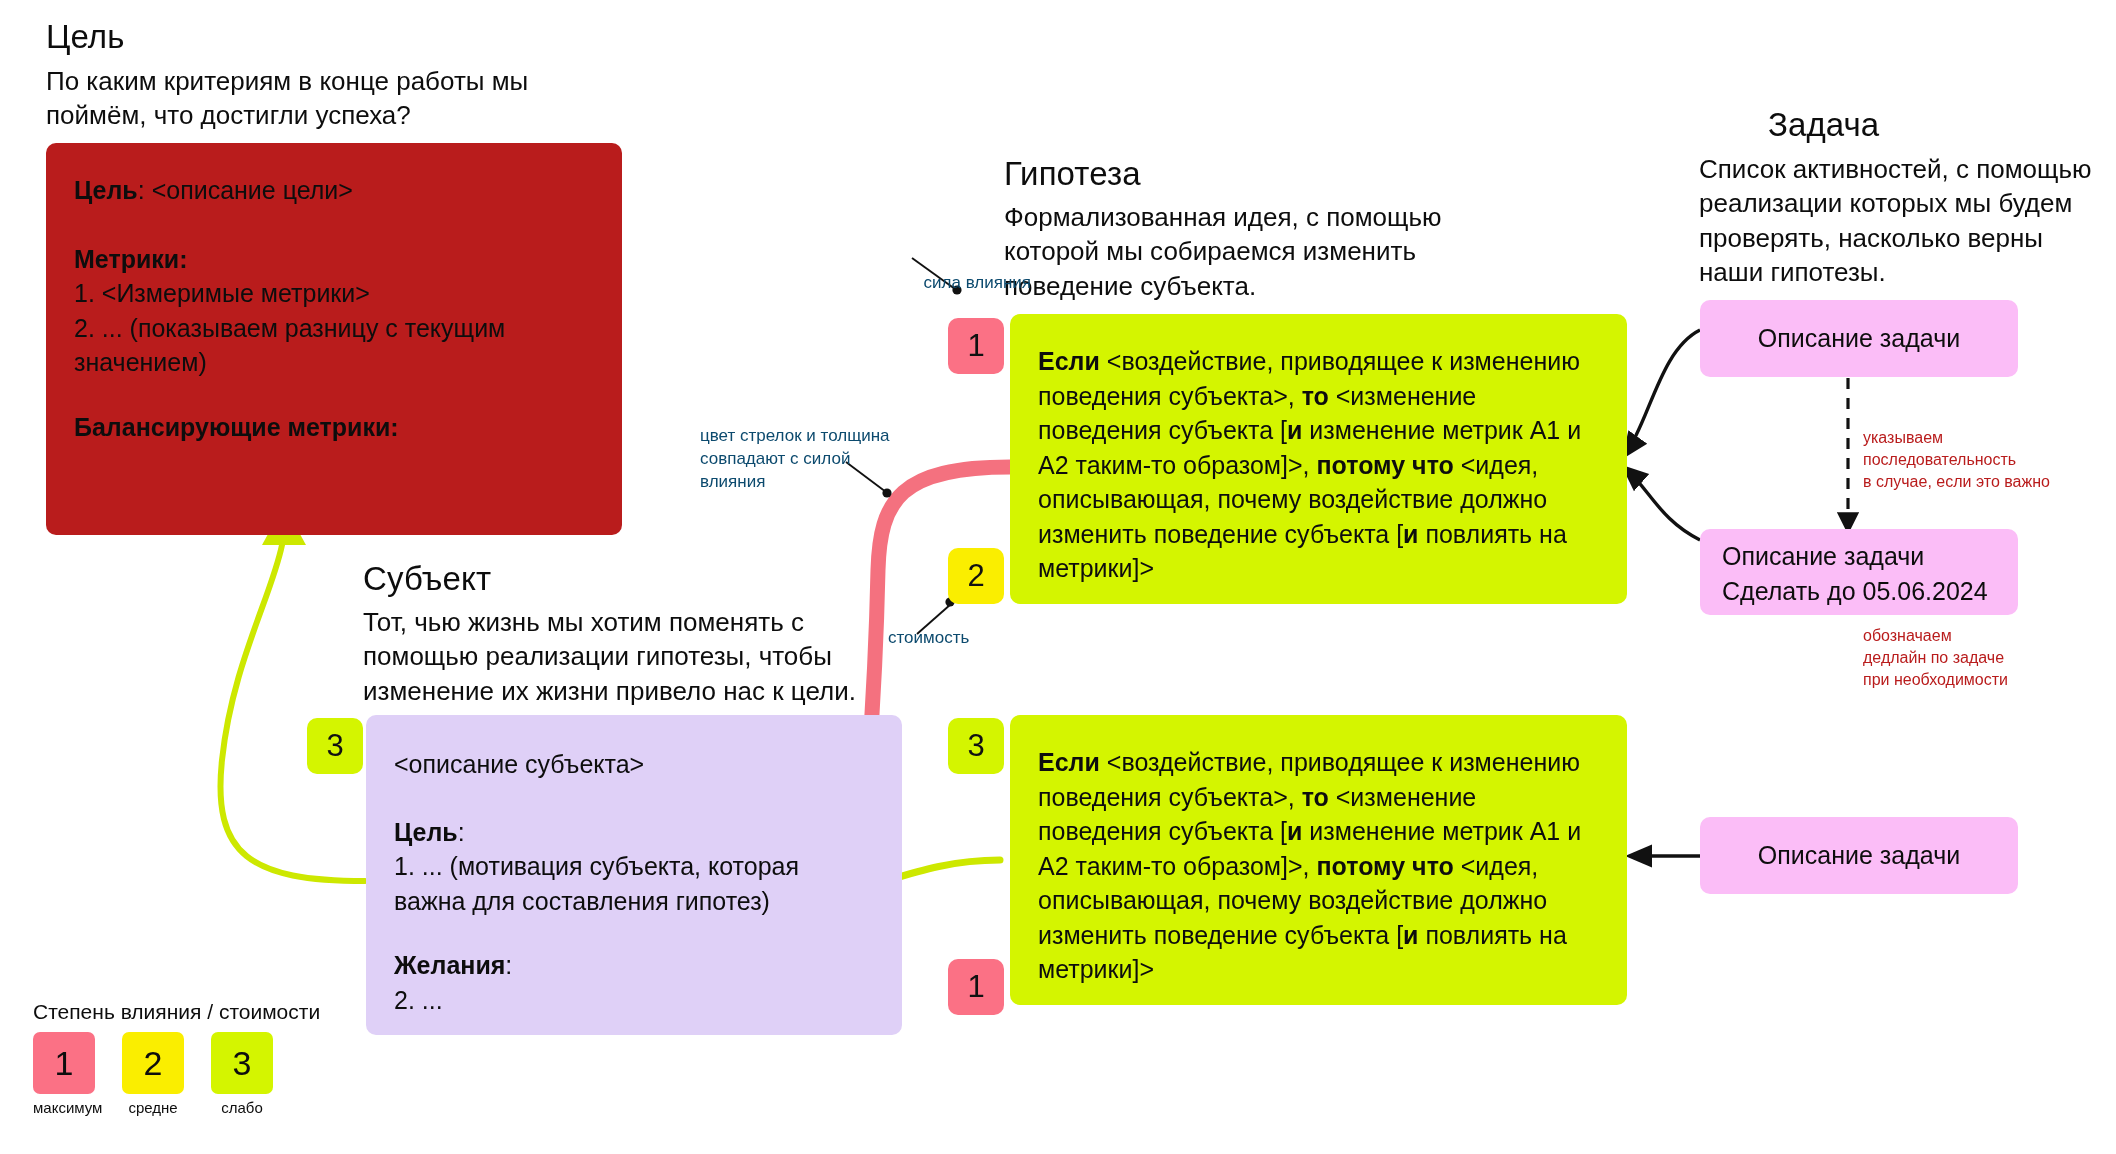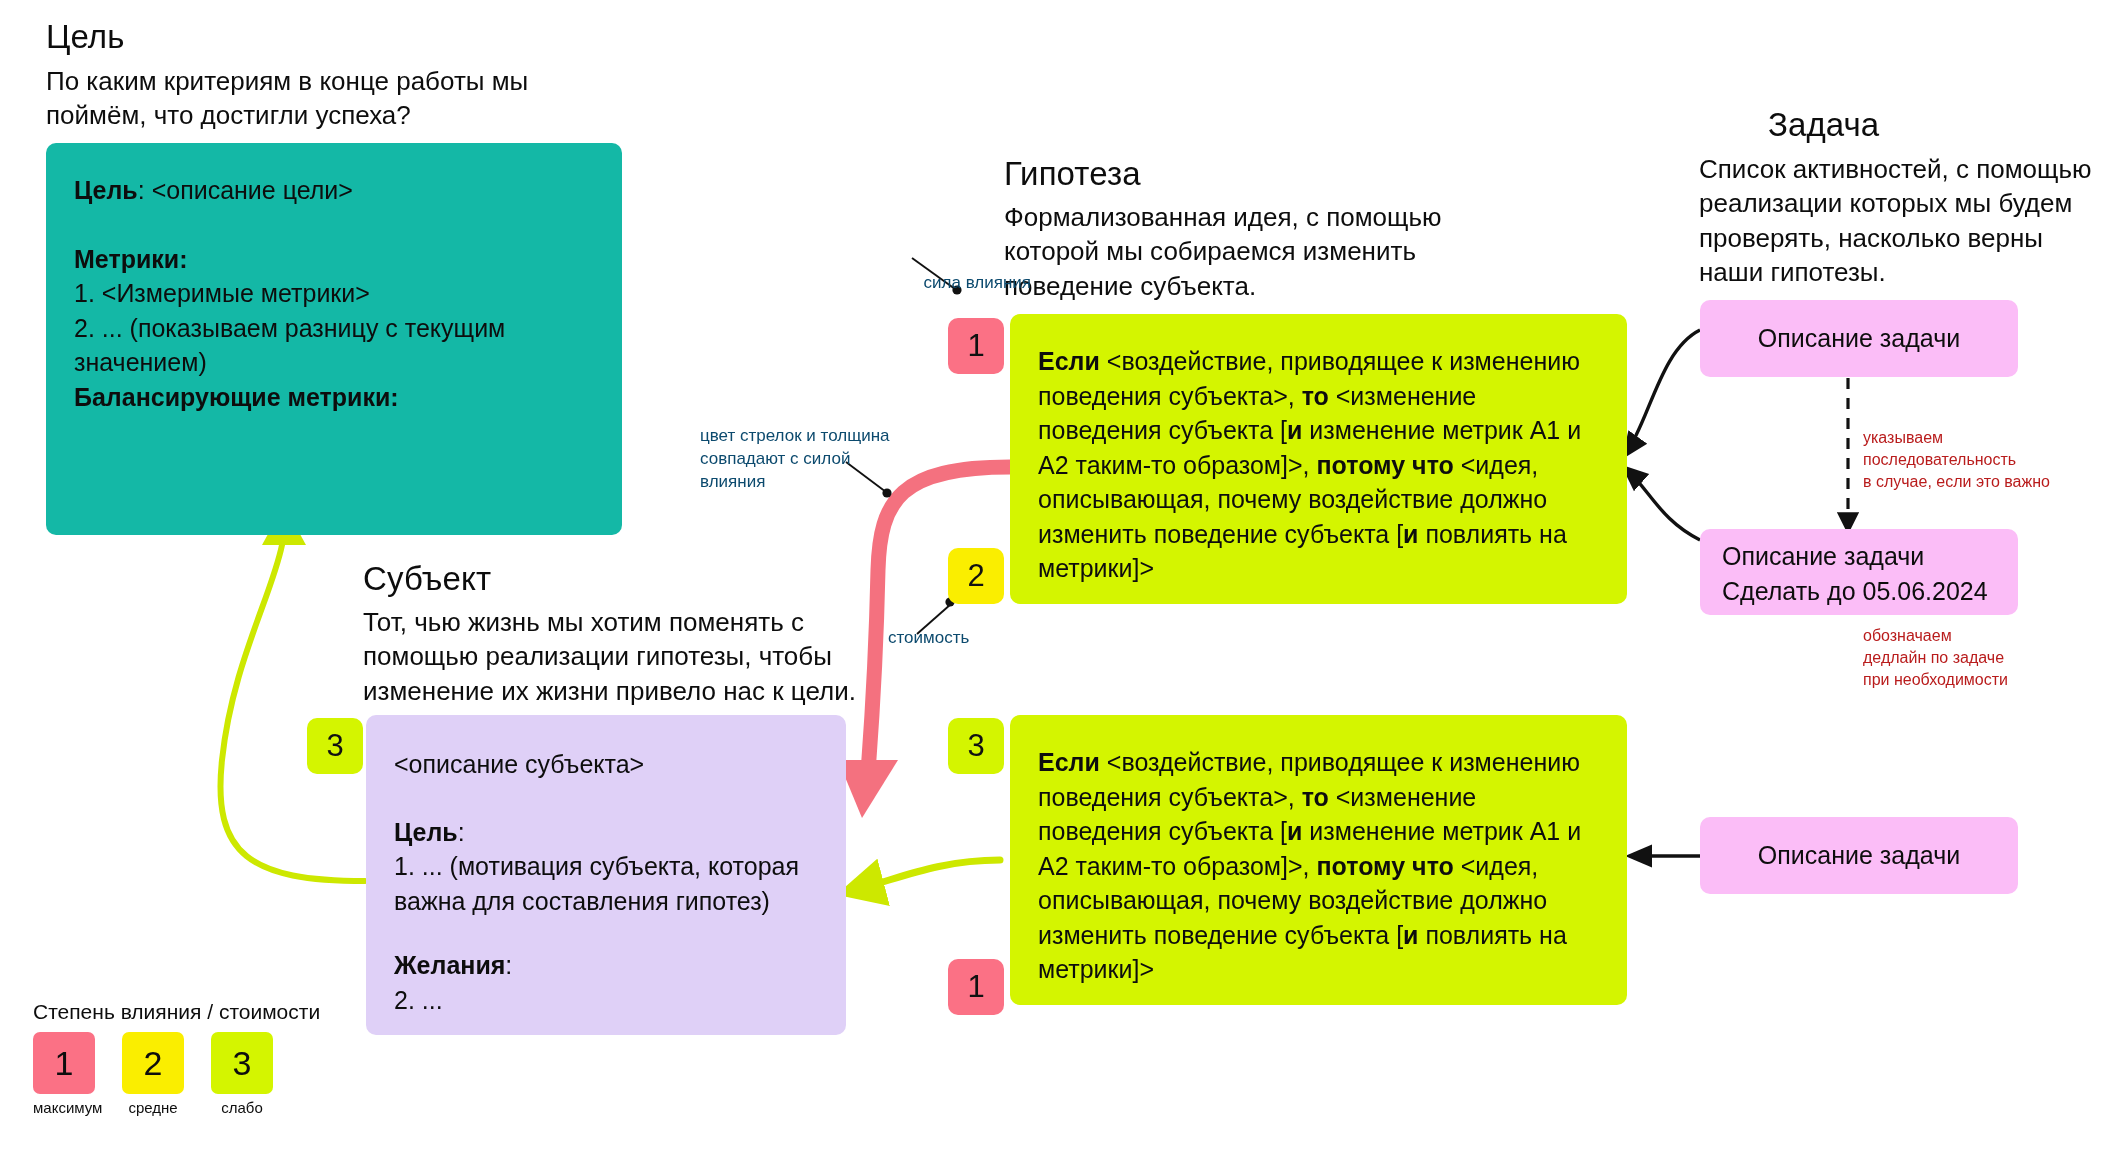--- a/index.html
+++ b/index.html
@@ -82,42 +82,42 @@
   </g>
   <g>
     <path d="M951,604 L917,634" fill="none" stroke="#111111" stroke-width="1.9"></path>
     <circle cx="950" cy="602" r="4.6" fill="#111111"></circle>
   </g>
 </svg>
 
 <div class="abs sec-title" style="left:46px;top:18px;width:520px;">Цель</div>
 <div class="abs sec-desc" style="left:46px;top:64px;width:500px;">По каким критериям в конце работы мы поймём, что достигли успеха?</div>
 
-<div class="abs card" style="left:46px;top:143px;width:576px;height:392px;background:#14b8a6;padding:30px 30px 0 28px;">
+<div class="abs card" style="left:46px;top:143px;width:576px;height:392px;background:#b91c1c;padding:30px 30px 0 28px;">
   <div class="card-text">
     <b>Цель</b><span>: &lt;описание цели&gt;</span>
   </div>
   <div class="card-text" style="margin-top:34px;">
     <b>Метрики:</b>
   </div>
   <div class="card-text">1. &lt;Измеримые метрики&gt;</div>
   <div class="card-text">2. ... (показываем разницу с текущим значением)</div>
-  <div class="card-text" style="">
+  <div class="card-text" style="margin-top:30px;">
     <b>Балансирующие метрики:</b>
   </div>
 </div>
 
 <div class="abs sec-title" style="left:363px;top:560px;width:420px;">Субъект</div>
 <div class="abs sec-desc" style="left:363px;top:605px;width:510px;">Тот, чью жизнь мы хотим поменять с помощью реализации гипотезы, чтобы изменение их жизни привело нас к цели.</div>
 
 <div class="abs badge" style="left:307px;top:718px;width:56px;height:56px;background:#D4F500;">
   <span>3</span>
 </div>
 
-<div class="abs card" style="left:366px;top:715px;width:480px;height:320px;background:#DFD0F7;padding:32px 30px 0 28px;">
+<div class="abs card" style="left:366px;top:715px;width:536px;height:320px;background:#DFD0F7;padding:32px 30px 0 28px;">
   <div class="card-text">&lt;описание субъекта&gt;</div>
   <div class="card-text" style="margin-top:33px;">
     <b>Цель</b><span>:</span>
   </div>
   <div class="card-text">1. ... (мотивация субъекта, которая важна для составления гипотез)</div>
   <div class="card-text" style="margin-top:30px;">
     <b>Желания</b><span>:</span>
   </div>
   <div class="card-text">2. ...</div>
 </div>

